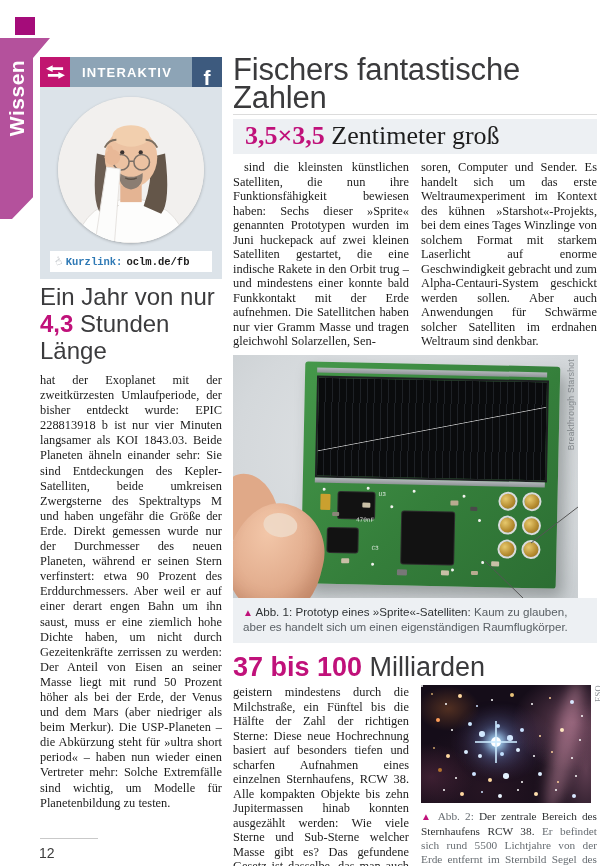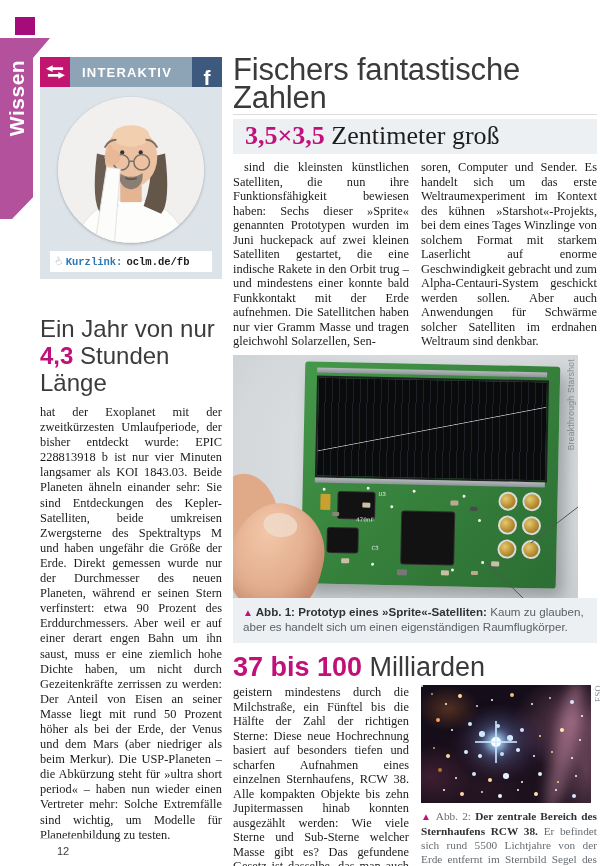--- a/index.html
+++ b/index.html
@@ -32,28 +32,28 @@
             box-shadow:0 1px 3px rgba(0,0,0,.25);}
   .bio{font-size:12.2px;line-height:15px;color:#2d2d30;text-align:justify;margin:0;}
   .bio .b{font-weight:bold;color:#111;}
   .bio a{color:#1f6cab;font-weight:bold;}
   .kurzlink{background:#fff;margin-top:8px;padding:4px 5px;font-family:"Liberation Mono",monospace;
             font-size:10.5px;display:flex;align-items:center;gap:4px;white-space:nowrap;}
   .kl-icon{color:#8a9199;font-size:11px;font-family:"DejaVu Sans",sans-serif;display:inline-block;transform:rotate(-25deg);}
   .kl-label{color:#2e79b5;font-weight:bold;}
   .kl-value{color:#1d1d1d;font-weight:bold;}
 
-  .lheading{margin-top:36px;font-size:24px;line-height:27px;color:#3b3b3d;}
+  .lheading{margin-top:4px;font-size:24px;line-height:27px;color:#3b3b3d;}
   .num{color:#c0117a;font-weight:bold;}
   .serif{font-family:"Liberation Serif",serif;}
   .lbody{margin-top:9px;font-family:"Liberation Serif",serif;font-size:12.4px;line-height:15.1px;
          color:#1b1b1b;text-align:justify;}
 
   .foot-rule{position:absolute;left:40px;top:838px;width:58px;border-top:1px solid #c9c9c9;}
-  .page-num{position:absolute;left:57px;top:845px;font-size:11px;color:#3c3c3c;}
+  .page-num{position:absolute;left:39px;top:845px;font-size:14px;color:#3c3c3c;}
 
   
   .maincol{position:absolute;left:233px;top:56px;width:364px;}
   h1.title{margin:0;font-size:31px;line-height:28px;font-weight:normal;color:#3a3a3c;letter-spacing:-.2px;}
   .title-rule{border-top:1px solid #dcdcdc;margin-top:2px;}
   .intro-strip{background:#edf0f3;margin-top:4px;padding:5px 12px 6px;}
   .intro-head{font-family:"Liberation Serif",serif;font-size:26px;line-height:24px;color:#1d1d1d;}
   .cols{display:flex;gap:12px;margin-top:6px;}
   .col{width:176px;font-family:"Liberation Serif",serif;font-size:12.4px;line-height:14.5px;
        color:#1b1b1b;text-align:justify;}
@@ -82,21 +82,21 @@
   .thumb{position:absolute;left:-4px;top:148px;width:94px;height:112px;z-index:2;
        background:radial-gradient(ellipse at 35% 28%,#f3c7a9,#d99f7f 78%);
        border-radius:48% 52% 40% 50% / 55% 45% 45% 45%;transform:rotate(14deg);
        box-shadow:inset -8px -10px 16px rgba(120,60,30,.22);}
   .thumb-nail{position:absolute;left:26px;top:10px;width:34px;height:24px;border-radius:50%;
        background:#eedac9;opacity:.85;transform:rotate(-6deg);}
   .wires{position:absolute;inset:0;z-index:3;}
 
   .fig1-caption{background:#edf0f3;margin-top:0;padding:7px 10px 8px;font-size:11.6px;line-height:14.8px;color:#5a6065;}
   .cap-marker{color:#c0117a;font-size:10px;}
-  .cap-bold{font-weight:bold;color:#2f3234;}
+  .cap-bold{font-weight:normal;color:#2f3234;}
 
   .h2{margin-top:8px;font-size:27px;line-height:23px;color:#3a3a3c;}
   .h2 .line{display:block;padding-top:5px;}
 
   
   .c2-right{position:relative;}
   .fig2{position:relative;width:170px;height:118px;overflow:hidden;background-color:#150d19;
     background-image:
       radial-gradient(45px 32px at 16% 20%,rgba(130,75,40,.55),transparent 70%),
       radial-gradient(60px 48px at 6% 78%,rgba(70,35,55,.8),transparent 70%),

